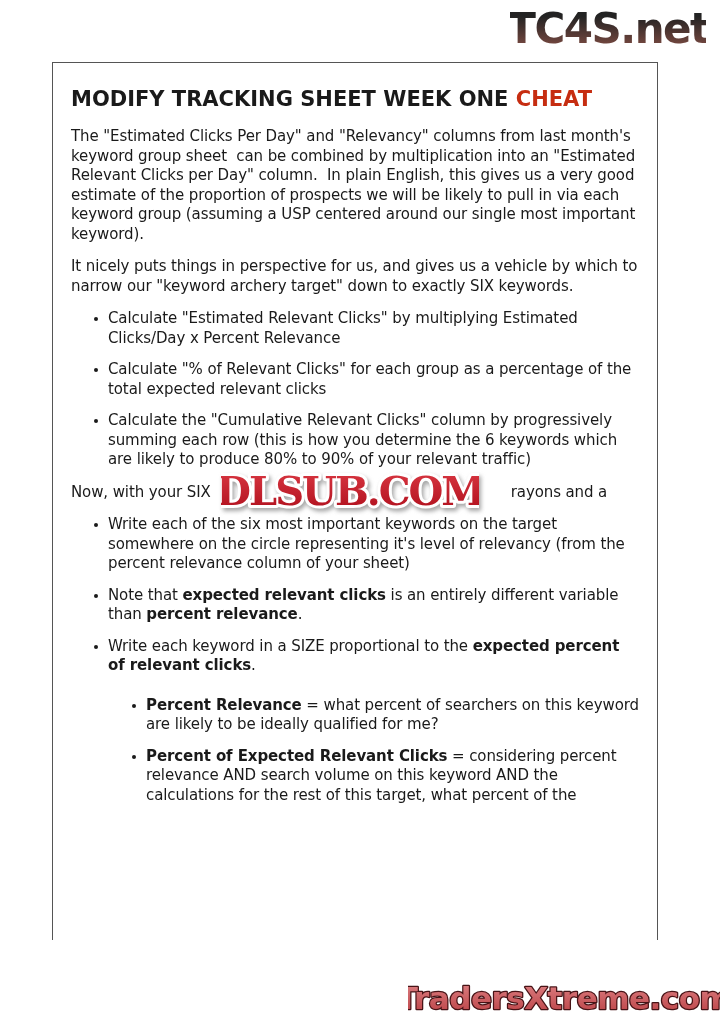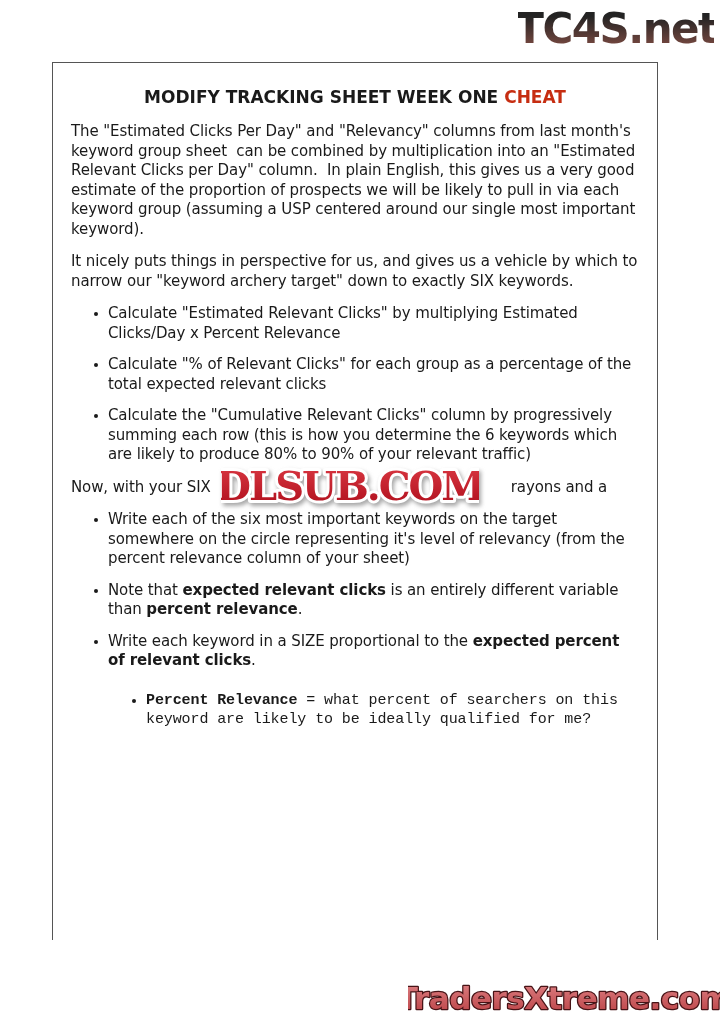--- a/index.html
+++ b/index.html
@@ -2,41 +2,41 @@
 <html style="--text: #1a1a1a; --border: #555555; --accent: #c62d11; --wm-top: #d73540; --wm-bottom: #b2121f; --top-logo-top: #232323; --top-logo-bottom: #8a5147; --tx-fill-top: #d9797c; --tx-fill-bottom: #bc4347; --tx-stroke: #471316;"><head>
 <meta charset="utf-8">
 <style>
   html,body{margin:0;padding:0;background:#fff;}
   .page{
     position:relative;width:724px;height:1024px;background:#fff;overflow:hidden;
     font-family:"DejaVu Sans","Liberation Sans",sans-serif;
     color:var(--text,#1a1a1a);
   }
   
-  .tc4s{position:absolute;top:4px;right:10px;margin-left:24px;}
+  .tc4s{position:absolute;top:4px;right:18px;margin-left:24px;}
   
   .doc{
     position:absolute;left:52px;top:62px;width:606px;height:878px;
     box-sizing:border-box;border:1px solid var(--border,#555);border-bottom:none;
     padding:24px 18px 0 18px;overflow:hidden;
     font-size:15px;line-height:1.3;letter-spacing:-0.1px;
   }
   .title{
-    font-size:17px;line-height:1.2;font-weight:bold;text-align:center;
+    font-size:21px;line-height:1.2;font-weight:bold;
     margin:0 0 15px 0;letter-spacing:0;
   }
   .title .accent{color:var(--accent,#c62d11);}
   p{margin:0 0 13px 0;white-space:pre-wrap;}
   ul{list-style:none;margin:0 0 13px 0;padding:0 0 0 37px;}
   li{position:relative;margin:0 0 12px 0;white-space:pre-wrap;}
   li::before{
     content:"";position:absolute;left:-14px;top:8px;width:4px;height:4px;
     border-radius:50%;background:var(--text,#1a1a1a);
   }
-  ul.nested{padding-left:75px;margin-top:20px;font-family:Liberation Mono, monospace;}
+  ul.nested{padding-left:75px;margin-top:20px;}
   .b{font-weight:bold;}
   
   .obscured{position:relative;}
   .spacer{display:inline-block;width:300px;}
   .wm{
     position:absolute;left:150px;top:-16px;width:236px;height:48px;
     pointer-events:none;
     filter:drop-shadow(2px 3px 2px rgba(120,120,120,0.65));
   }
   .tx-logo{position:absolute;top:978px;right:4px;}
@@ -85,20 +85,21 @@
       </svg></span></p>
 
     <ul>
         <li><span>Write each of the six most important keywords on the target somewhere on the circle representing it's level of relevancy (from the percent relevance column of your sheet)</span></li>
         <li><span>Note that </span><span class="b">expected relevant clicks</span><span> is an entirely different variable than </span><span class="b">percent relevance</span><span>.</span></li>
         <li><span>Write each keyword in a SIZE proportional to the </span><span class="b">expected percent of relevant clicks</span><span>.</span></li>
       </ul>
 
     <ul class="nested">
         <li><span class="b">Percent Relevance</span><span> = what percent of searchers on this keyword are likely to be ideally qualified for me?</span></li>
+        <li><span class="b">Percent of Expected Relevant Clicks</span><span> = considering percent relevance AND search volume on this keyword AND the calculations for the rest of this target, what percent of the</span></li>
       </ul>
 
   </div>
 
   <div class="tx-logo">
     <svg width="312" height="42" viewBox="0 0 312 42">
       <defs>
         <linearGradient id="txGrad" x1="0" y1="0" x2="0" y2="1">
           <stop offset="0.15" style="stop-color:var(--tx-fill-top,#d9797c)"></stop>
           <stop offset="0.95" style="stop-color:var(--tx-fill-bottom,#bc4347)"></stop>

